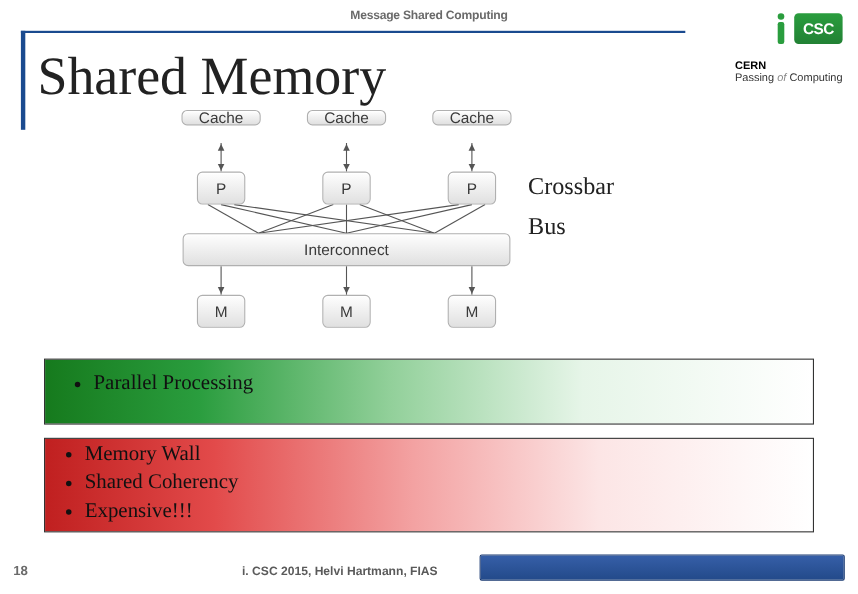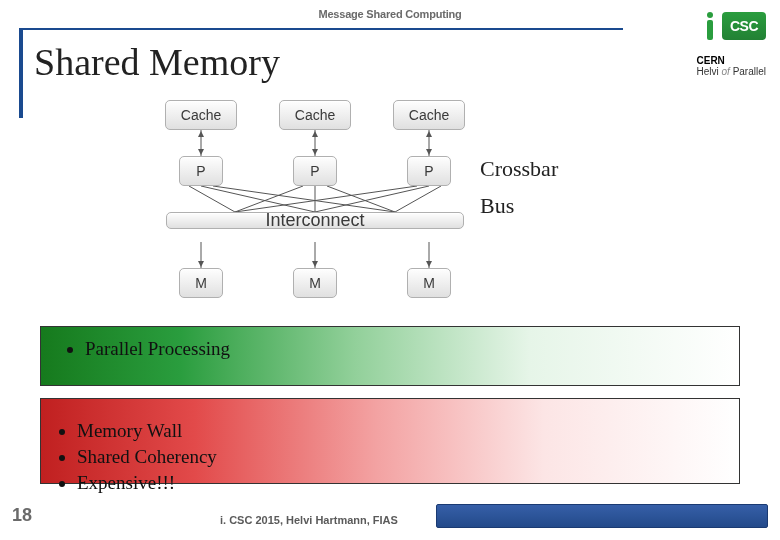--- a/index.html
+++ b/index.html
@@ -36,21 +36,21 @@
     font-family: Arial, Helvetica, sans-serif;
     font-size: 11px;
     font-weight: bold;
     color: #6a6a6a;
     letter-spacing: -0.2px;
   }
   .title {
     position: absolute;
     top: 40px;
     left: 34px;
-    font-size: 38px;
+    font-size: 49px;
     color: #222;
     font-weight: normal;
   }
   
   .logo {
     position: absolute;
     right: 14px;
     top: 12px;
     display: flex;
     flex-direction: column;
@@ -104,23 +104,23 @@
   .row-m { top: 168px; }
   .node {
     border: 1px solid #b0b0b0;
     border-radius: 5px;
     background: linear-gradient(#fefefe, #e0e0e0);
     box-shadow: inset 0 1px 0 #fff;
     font-family: Arial, Helvetica, sans-serif;
     color: #3a3a3a;
     display:flex; align-items:center; justify-content:center;
   }
-  .cache { width: 72px; height: 30px; font-size: 14px; }
+  .cache { width: 72px; height: 14px; font-size: 14px; }
   .p { width: 44px; height: 30px; font-size: 14px; }
-  .inter { width: 298px; height: 17px; font-size: 18px; }
+  .inter { width: 298px; height: 30px; font-size: 14px; }
   .m { width: 44px; height: 30px; font-size: 14px; }
   .side-labels {
     position:absolute;
     left: 480px;
     top: 150px;
     font-family: "Times New Roman", serif;
     font-size: 22px;
     color:#222;
     line-height: 1.7;
   }
@@ -140,32 +140,32 @@
   .box-green {
     top: 326px;
     height: 60px;
     background: linear-gradient(to right, #167a1d 0%, #2a9d3e 20%, #92d09a 45%, #e6f5e8 70%, #ffffff 100%);
     padding-left: 44px;
   }
   .box-green li { color: #111; }
   .box-red {
     top: 398px;
     height: 86px;
-    padding-top: 18px;
+    padding-top: 0;
     background: linear-gradient(to right, #c02020 0%, #e24a4a 22%, #f3a2a2 48%, #fce5e5 72%, #ffffff 100%);
   }
   .box-red li { color: #111; }
 
   
   .page-num {
     position:absolute;
     left: 12px;
     bottom: 14px;
     font-family: Arial, sans-serif;
-    font-size: 18px;
+    font-size: 12px;
     font-weight: bold;
     color: #6a6a6a;
   }
   .footer-bar {
     position: absolute;
     right: 12px;
     bottom: 12px;
     width: 332px;
     height: 24px;
     background: linear-gradient(#365fa8,#234a8a);
@@ -195,23 +195,23 @@
 <div class="logo">
   <div class="logo-top">
     <span class="logo-i">
       <span class="logo-i-dot"></span>
         <span class="logo-i-stem"></span>
     </span>
     <span class="logo-csc">CSC</span>
   </div>
   <div class="logo-sub">
     <b>CERN</b><br>
-    <span>Helvi</span>
+    <span>Passing</span>
     <span class="of">of</span>
-    <span>Parallel</span>
+    <span>Computing</span>
   </div>
 </div>
 
 <div class="diagram">
   <svg width="300" height="210">
     <g stroke="#555" stroke-width="1" fill="none">
 
       <line x1="36" y1="30" x2="36" y2="56"></line>
       <line x1="150" y1="30" x2="150" y2="56"></line>
       <line x1="264" y1="30" x2="264" y2="56"></line>

